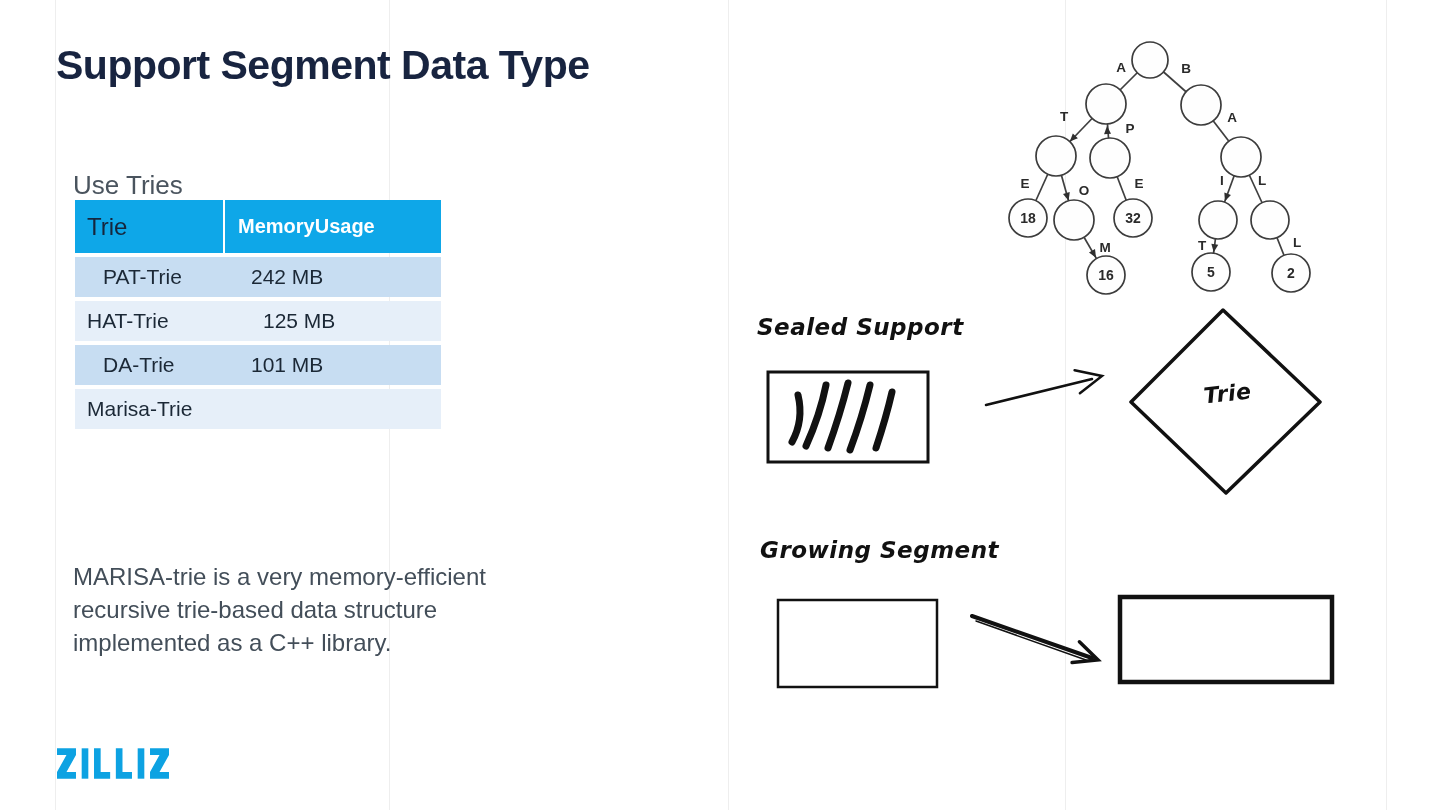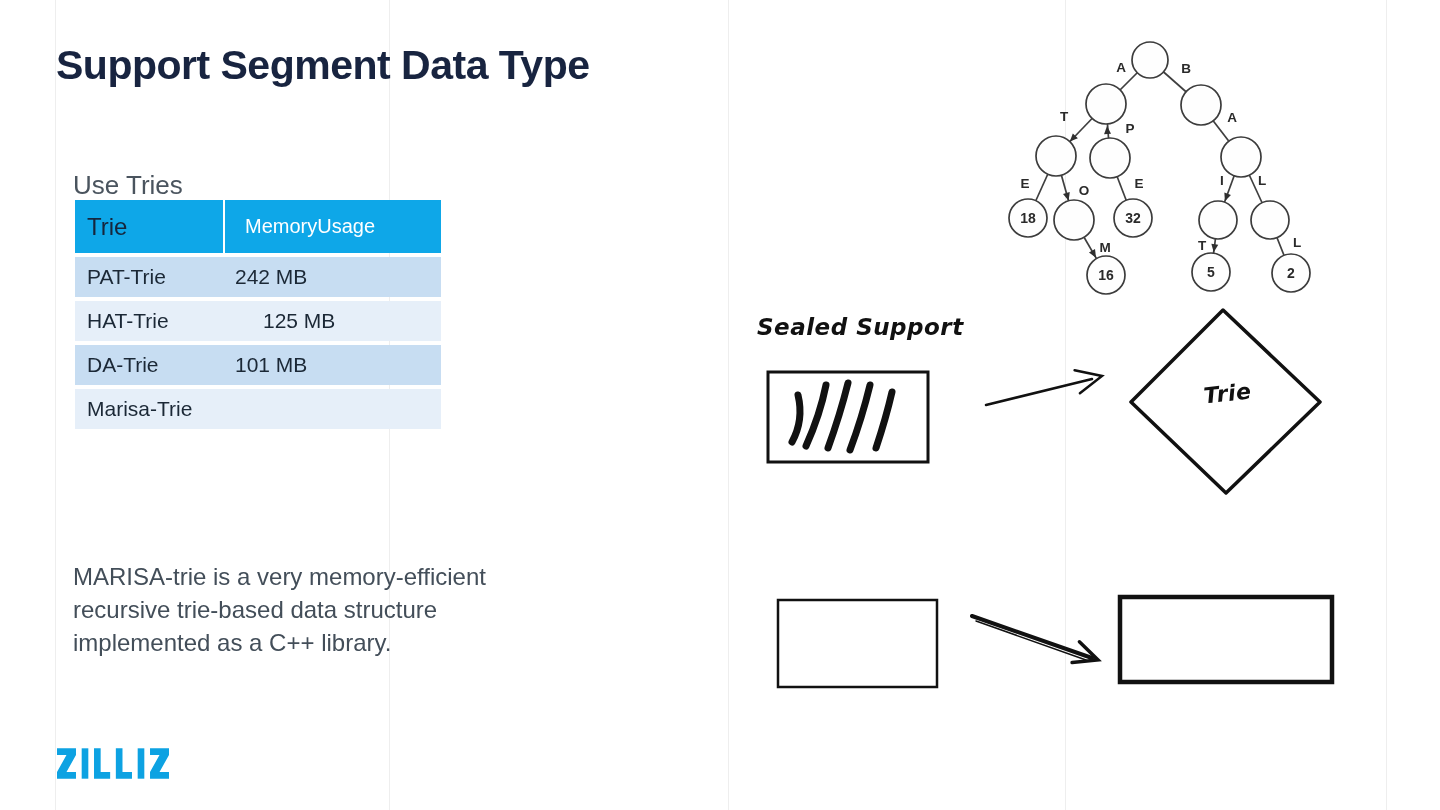--- a/index.html
+++ b/index.html
@@ -10,26 +10,26 @@
   .gridline{position:absolute;top:0;bottom:0;width:1px;background:#eeeeee;}
   .title{
     position:absolute;left:56px;top:42px;font-size:41px;font-weight:700;
     color:#182440;letter-spacing:-0.5px;
   }
   .subtitle{position:absolute;left:73px;top:133px;font-size:26px;color:#4a545e;margin-top:37px;}
   .mem-table{position:absolute;left:75px;top:200px;width:366px;}
   .t-header{display:flex;height:53px;background:#0ea7e8;}
   .t-header .c1{width:148px;display:flex;align-items:center;padding-left:12px;
     font-size:24px;color:#16263c;box-sizing:border-box;}
-  .t-header .c2{flex:1;display:flex;align-items:center;padding-left:20px;
-    font-size:20px;font-weight:400;color:#ffffff;border-left:2px solid #ffffff;box-sizing:border-box;}
+  .t-header .c2{flex:1;display:flex;align-items:center;padding-left:13px;
+    font-size:20px;font-weight:700;color:#ffffff;border-left:2px solid #ffffff;box-sizing:border-box;}
   .t-row{display:flex;height:40px;margin-top:4px;font-size:21px;color:#1b2836;}
   .t-row .c1{width:148px;display:flex;align-items:center;padding-left:12px;box-sizing:border-box;}
   .t-row .c2{flex:1;display:flex;align-items:center;padding-left:12px;box-sizing:border-box;}
-  .t-row.dark{background:#c7ddf2;}
+  .t-row.dark{background:#c7ddf2;padding-left:16px;}
   .t-row.light{background:#e6eff9;gap:28px;}
   .paragraph{position:absolute;left:73px;top:560px;width:505px;
     font-size:24px;line-height:33px;color:#434e59;}
   .tree-svg{position:absolute;left:993px;top:25px;}
   .tree-svg text{font-family:"Liberation Sans", sans-serif;font-weight:700;fill:#2a2a2a;}
   .sketch-svg{position:absolute;left:740px;top:300px;}
   .hand{
     position:absolute;font-family:"DejaVu Sans", sans-serif;font-style:italic;
     font-weight:700;color:#111111;letter-spacing:0.5px;
   }
@@ -159,20 +159,21 @@
     <rect x="38" y="300" width="159" height="87" fill="none" stroke="#111" stroke-width="2.5"></rect>
     <g stroke="#111" stroke-linecap="round" fill="none">
       <path d="M232,316 L352,358" stroke-width="4"></path>
       <path d="M236,321 L346,360" stroke-width="1.5"></path>
       <path d="M332.1,362.6 L358,360 L339.4,341.8" stroke-width="3.5"></path>
     </g>
     <rect x="380" y="297" width="212" height="85" fill="none" stroke="#111" stroke-width="4.5"></rect>
   </svg>
 
   <div class="hand sealed-label">Sealed Support</div>
+  <div class="hand growing-label">Growing Segment</div>
   <div class="hand trie-label">Trie</div>
 
   <svg class="logo-svg" width="112" height="31" viewBox="0 0 118 32" role="img" aria-label="ZILLIZ">
     <g fill="#0da2e2">
       <polygon points="0,0 20,0 20,7 10,25 20,25 20,32 0,32 0,25 10,7 0,7"></polygon>
       <rect x="26" y="0" width="7" height="32"></rect>
       <polygon points="39,0 46,0 46,25 56,25 56,32 39,32"></polygon>
       <polygon points="62,0 69,0 69,25 79,25 79,32 62,32"></polygon>
       <rect x="85" y="0" width="7" height="32"></rect>
       <polygon points="98,0 118,0 118,7 108,25 118,25 118,32 98,32 98,25 108,7 98,7"></polygon>

